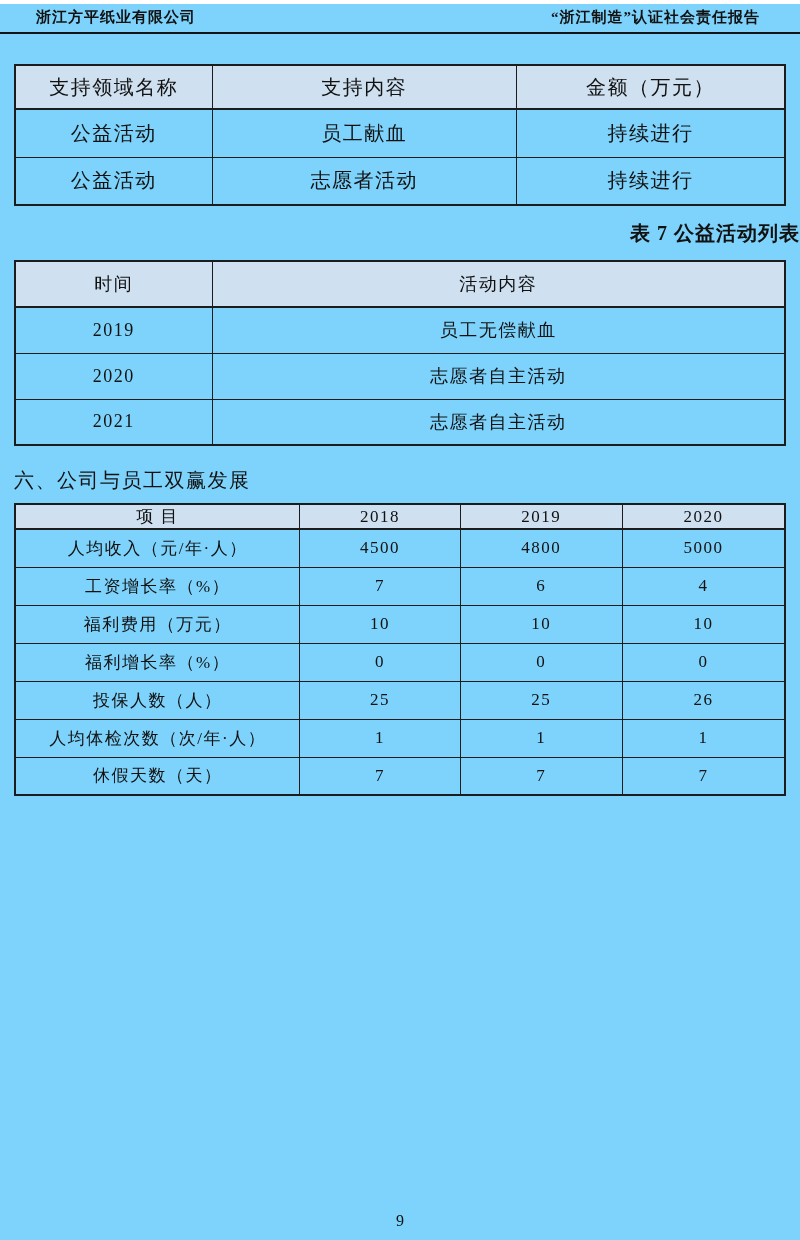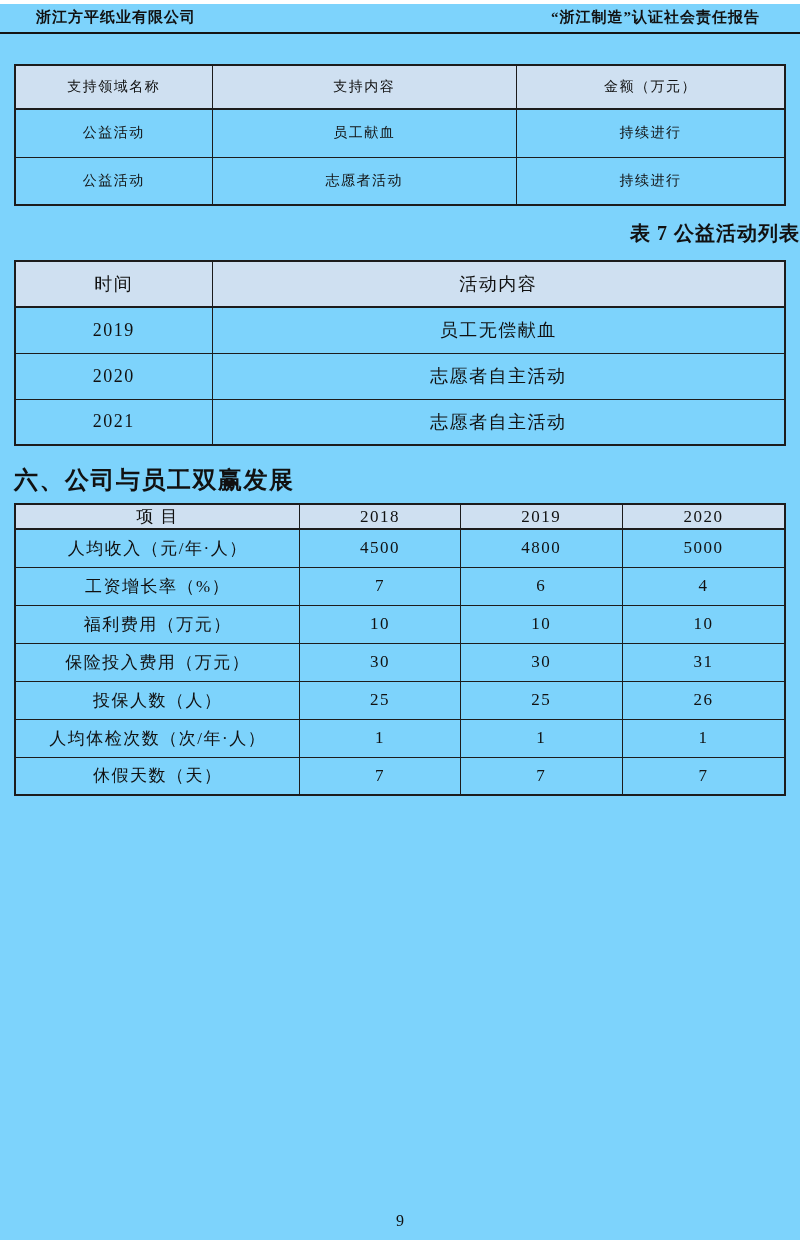--- a/index.html
+++ b/index.html
@@ -37,42 +37,42 @@
     border: 1px solid var(--border-c);
     text-align: center;
     vertical-align: middle;
     font-weight: normal;
     letter-spacing: 1.5px;
   }
   thead th {
     background: var(--header-bg);
     border-bottom-width: 2px;
   }
-  .tbl-support { margin-top: 30px; font-size: 14px; border-radius: 28px; }
+  .tbl-support { margin-top: 30px; font-size: 20px; border-radius: 28px; }
   .tbl-support th { height: 44px; }
   .tbl-support td { height: 48px; }
   .tbl-activities { margin-top: 12px; font-size: 18px; padding-left: 32px; }
   .tbl-activities th { height: 46px; }
   .tbl-activities td { height: 46px; }
   .tbl-welfare { margin-top: 9px; font-size: 17px; }
   .tbl-welfare th { height: 23px; }
   .tbl-welfare td { height: 38px; }
   .table-title {
     margin-top: 12px;
     text-align: right;
     font-size: 20px;
     font-weight: bold;
     letter-spacing: 1px;
     line-height: 30px;
   }
   .title-welfare { margin-top: 22px; }
   .section-heading {
     margin: 20px 14px 0 14px;
-    font-size: 24px;
-    font-weight: bold;
+    font-size: 20px;
+    font-weight: normal;
     letter-spacing: 1.5px;
     line-height: 28px;
   }
   .body-para {
     margin: 10px 14px 0 14px;
     font-size: 20px;
     line-height: 46px;
     letter-spacing: 2px;
     text-align: justify;
     text-indent: 2.25em;
@@ -184,24 +184,24 @@
         <td>6</td>
         <td>4</td>
       </tr>
       <tr>
         <td>福利费用（万元）</td>
         <td>10</td>
         <td>10</td>
         <td>10</td>
       </tr>
       <tr>
-        <td>保险投入费用（万元）</td>
-        <td>30</td>
-        <td>30</td>
-        <td>31</td>
+        <td>福利增长率（%）</td>
+        <td>0</td>
+        <td>0</td>
+        <td>0</td>
       </tr>
       <tr>
         <td>投保人数（人）</td>
         <td>25</td>
         <td>25</td>
         <td>26</td>
       </tr>
       <tr>
         <td>人均体检次数（次/年·人）</td>
         <td>1</td>

